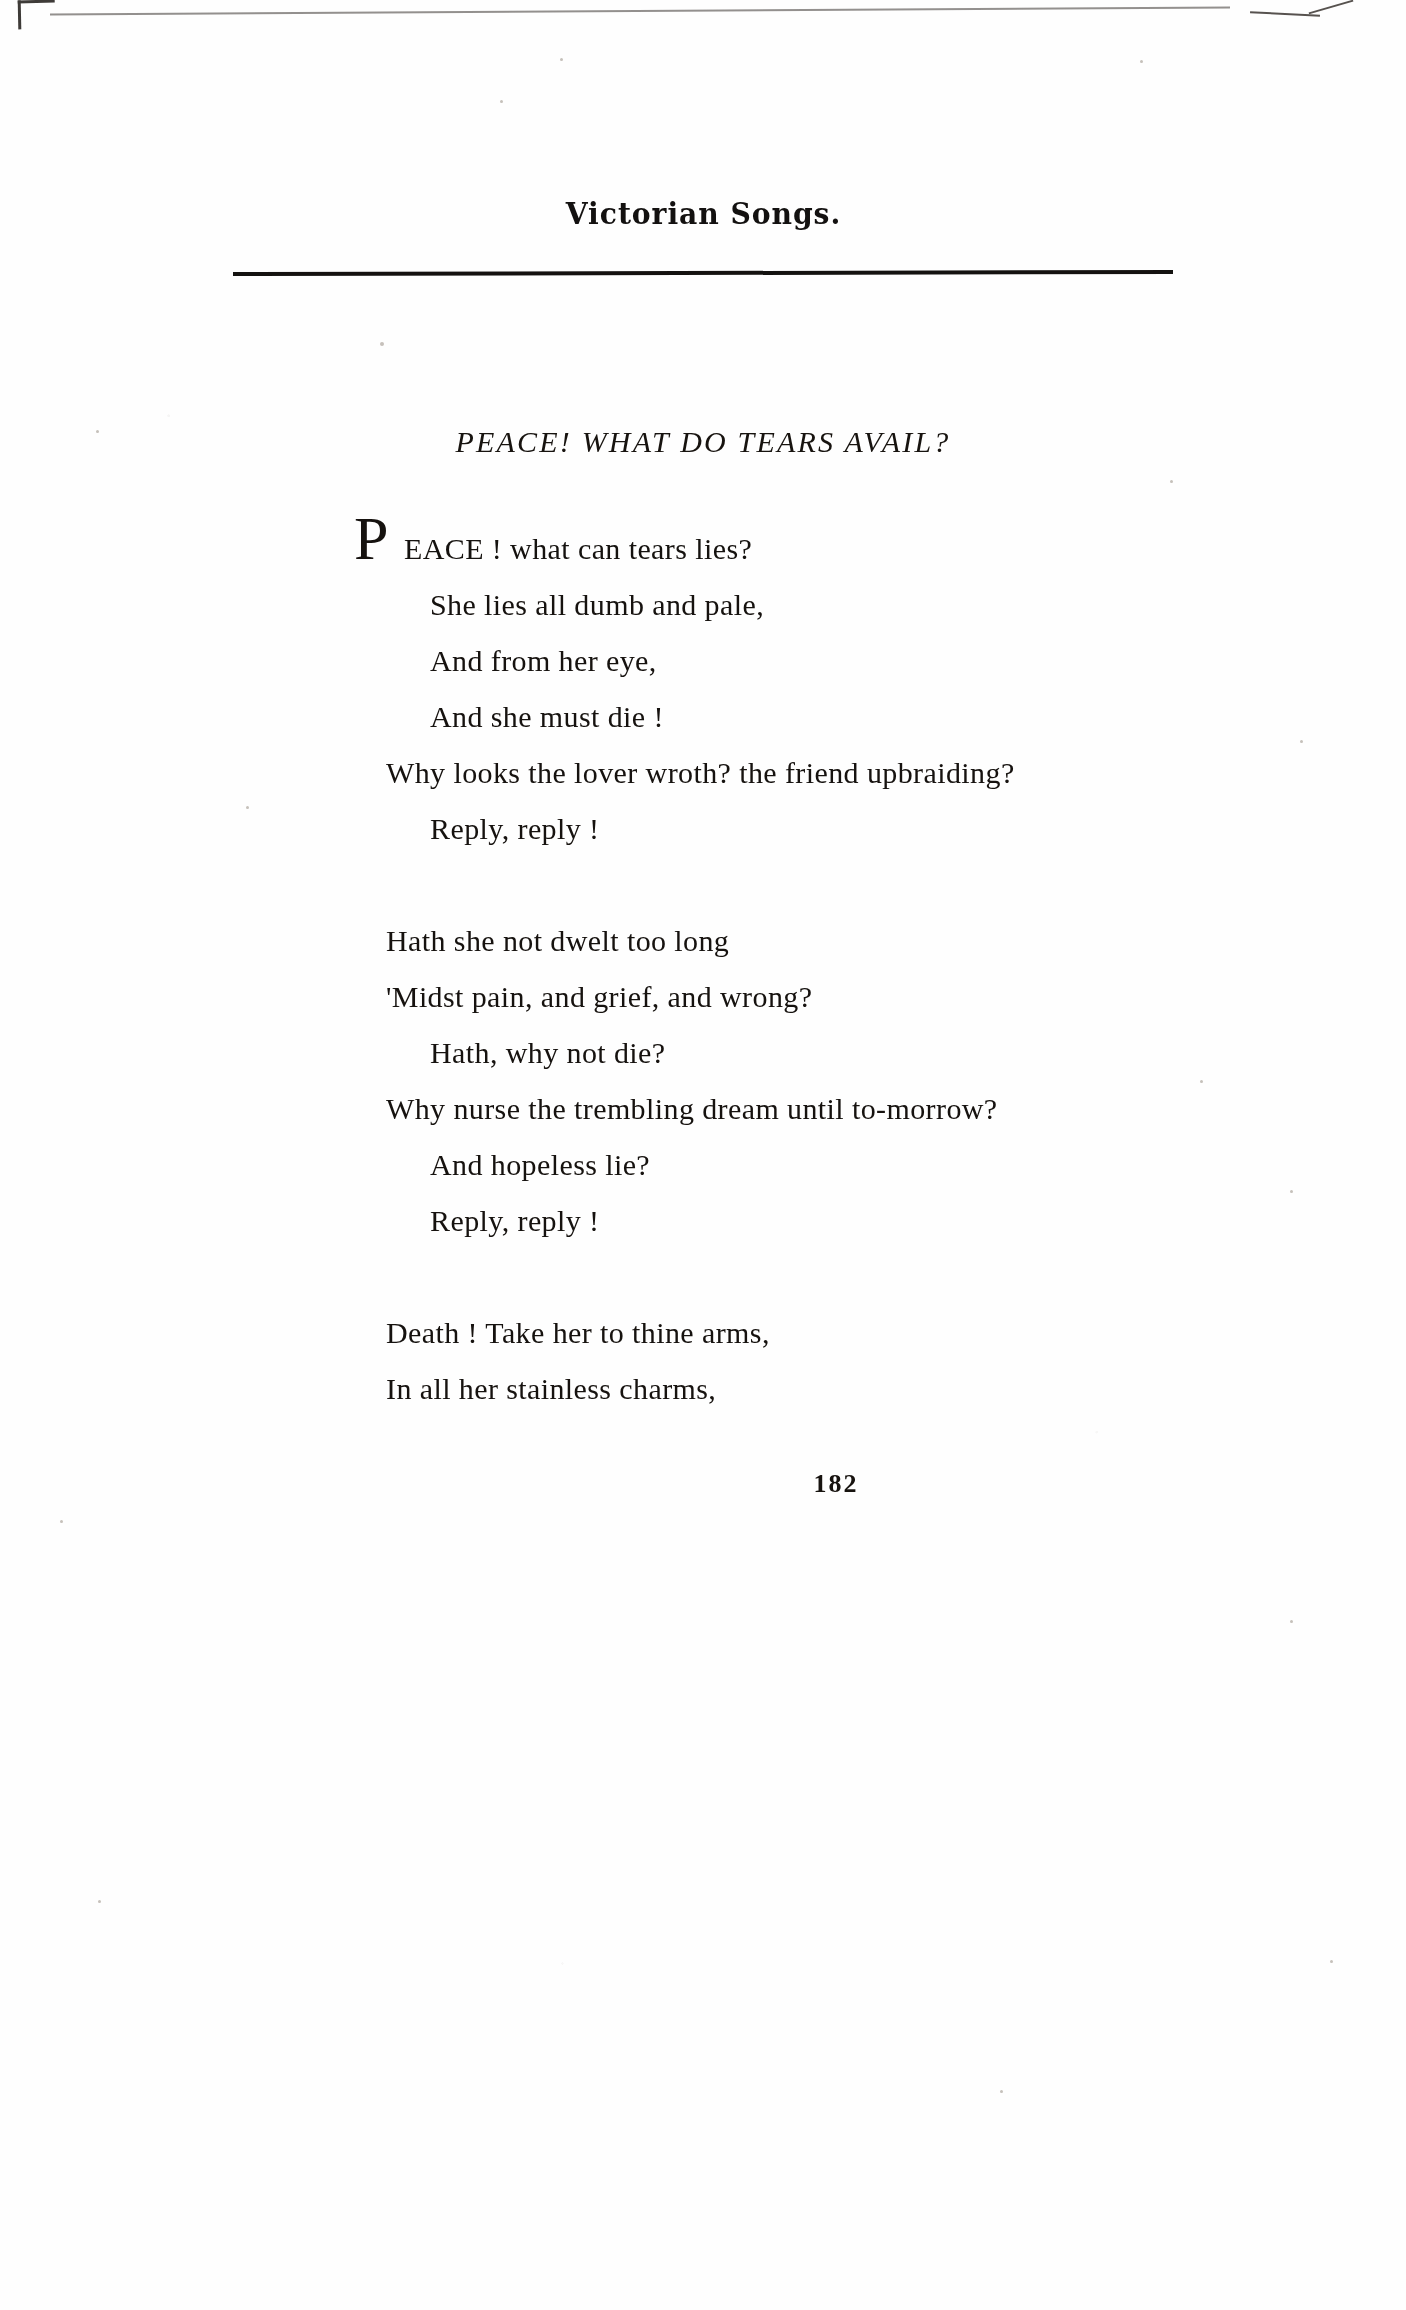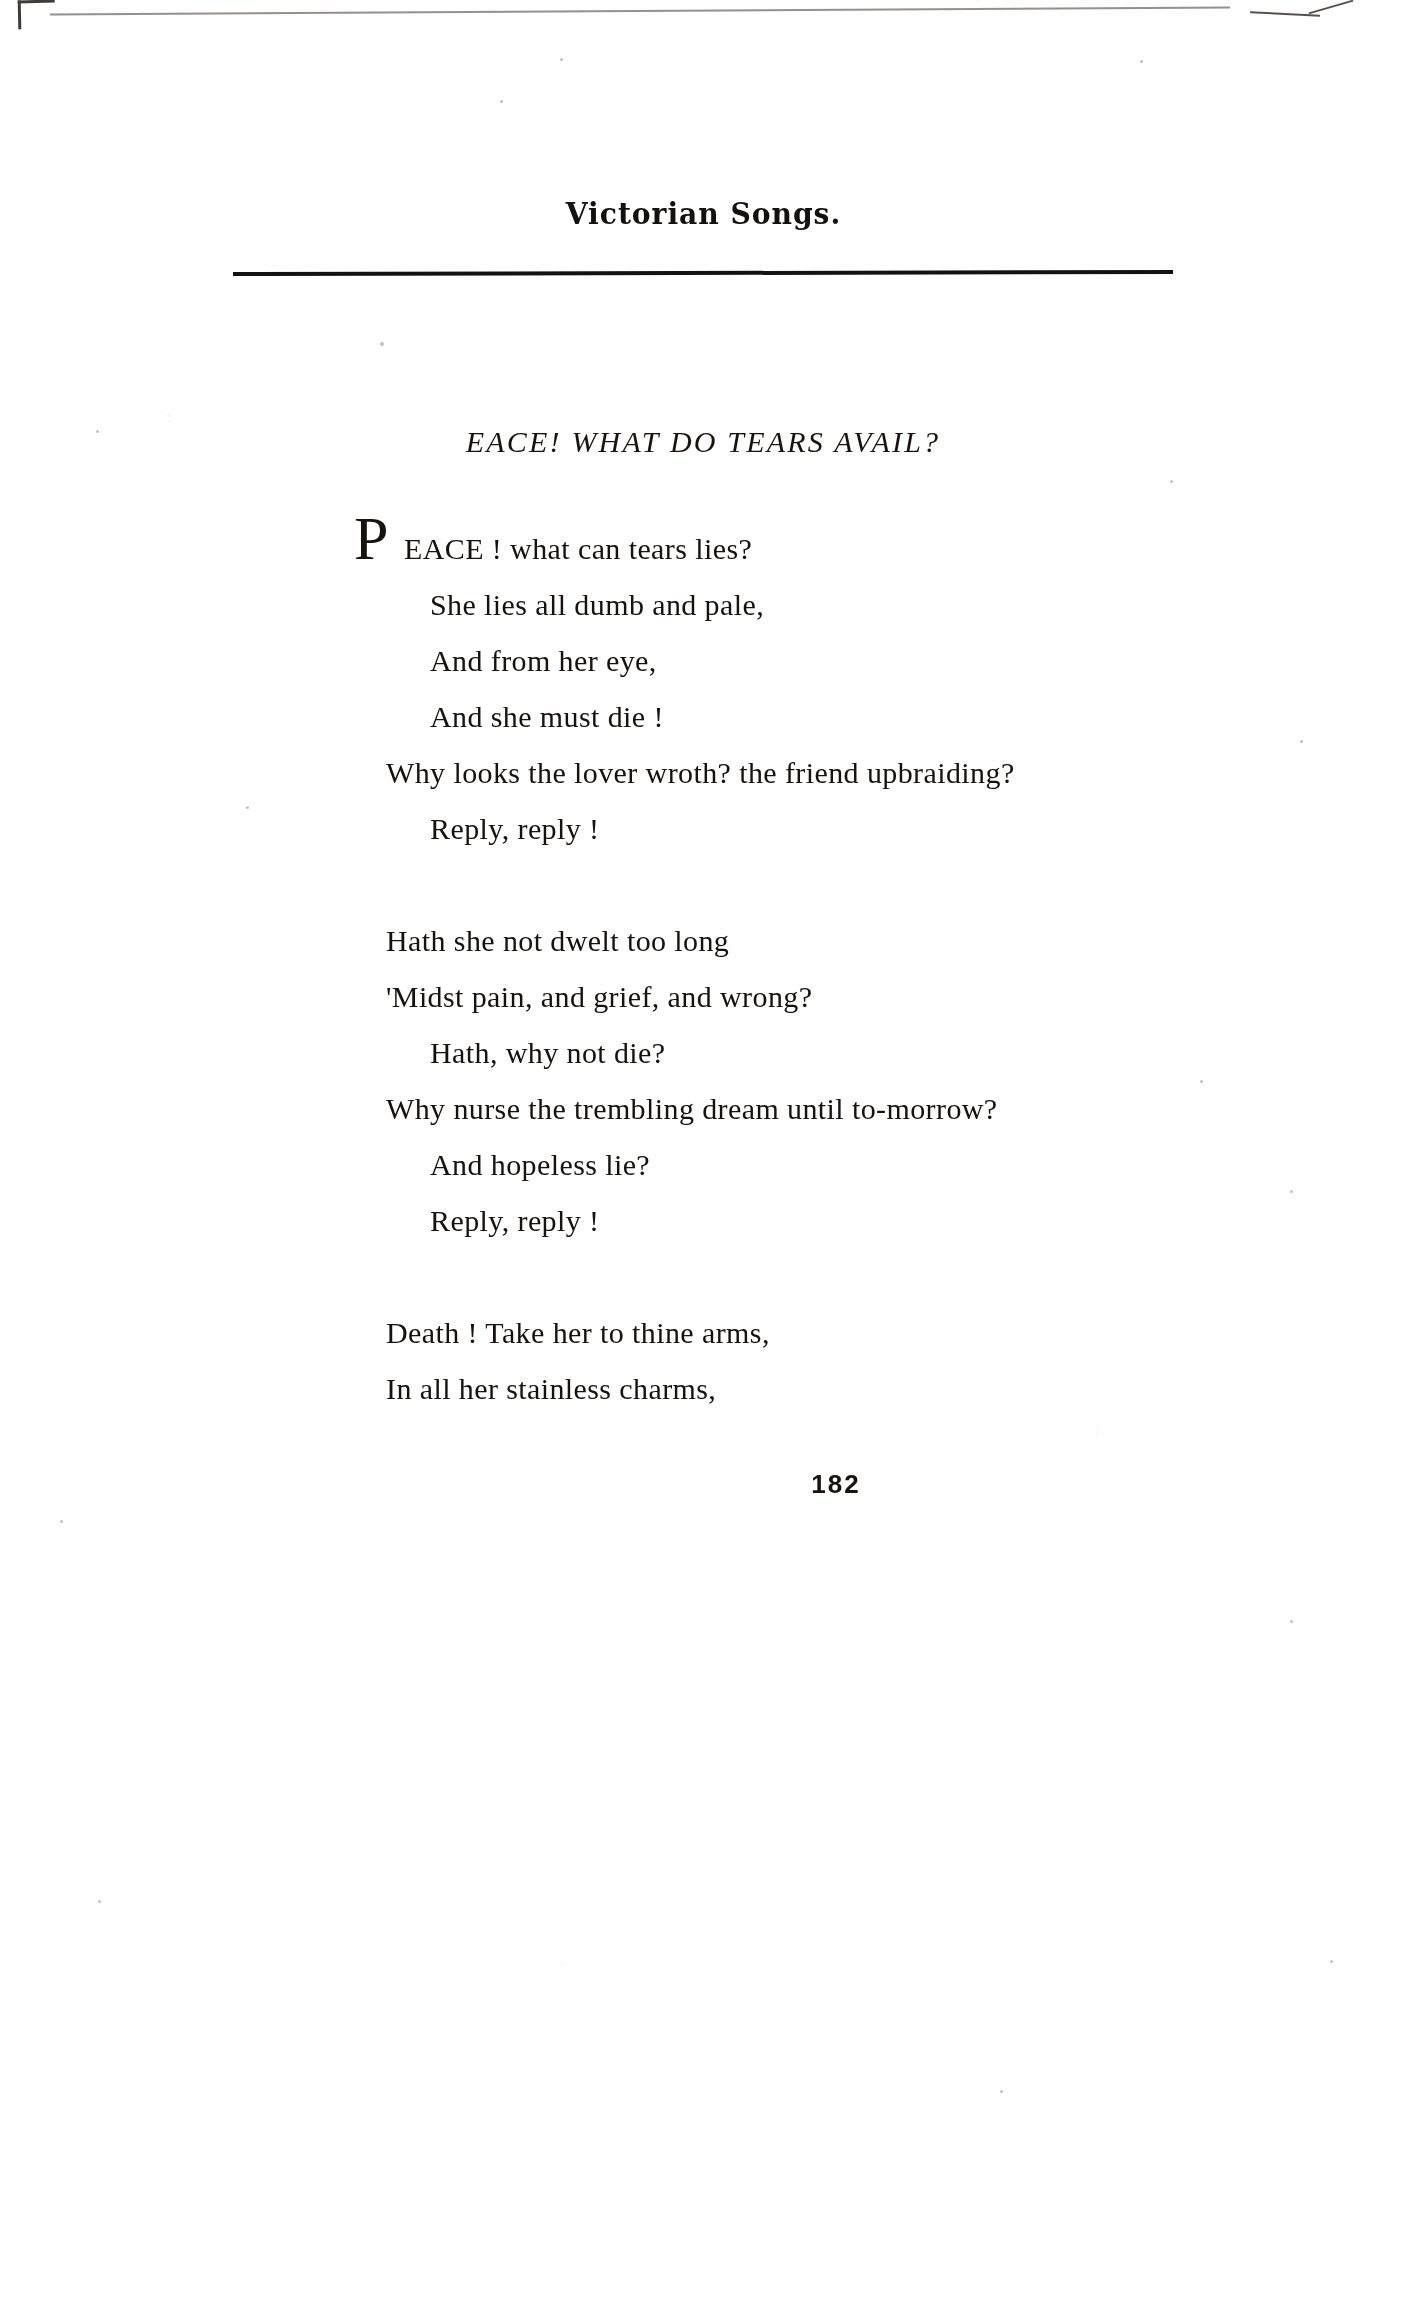--- a/index.html
+++ b/index.html
@@ -164,21 +164,21 @@
     padding-left: 18px;
   }
 
   .folio {
     margin-top: 52px;
     text-align: center;
     font-size: 26px;
     letter-spacing: 2px;
     font-weight: 700;
     color: #17130f;
-    font-family: Liberation Sans, sans-serif;
+    font-family: Liberation Serif, serif;
   }
 
   .folio-wrap {
     width: 900px;
     margin-left: 386px;
   }
 
   
   .speck {
     position: absolute;
@@ -213,21 +213,21 @@
   <div class="speck" style="left:1000px; top:2090px; width:3px; height:3px;"></div>
 
   <div class="content">
 
     <div class="running-head">
       <span class="blackletter">Victorian Songs.</span>
     </div>
 
     <div class="rule"></div>
 
-    <div class="poem-title">EACE!  WHAT DO TEARS AVAIL?</div>
+    <div class="poem-title">PEACE!  WHAT DO TEARS AVAIL?</div>
 
     <div class="poem">
 
       <div class="stanza">
         <div class="first-line"><span class="dropcap">P</span><span class="rest">EACE ! what can tears lies?</span></div>
         <div class="line ind-1">She lies all dumb and pale,</div>
         <div class="line ind-1">And from her eye,</div>
         <div class="line ind-1">And she must die !</div>
         <div class="line">Why looks the lover wroth? the friend upbraiding?</div>
         <div class="line ind-1">Reply, reply !</div>

